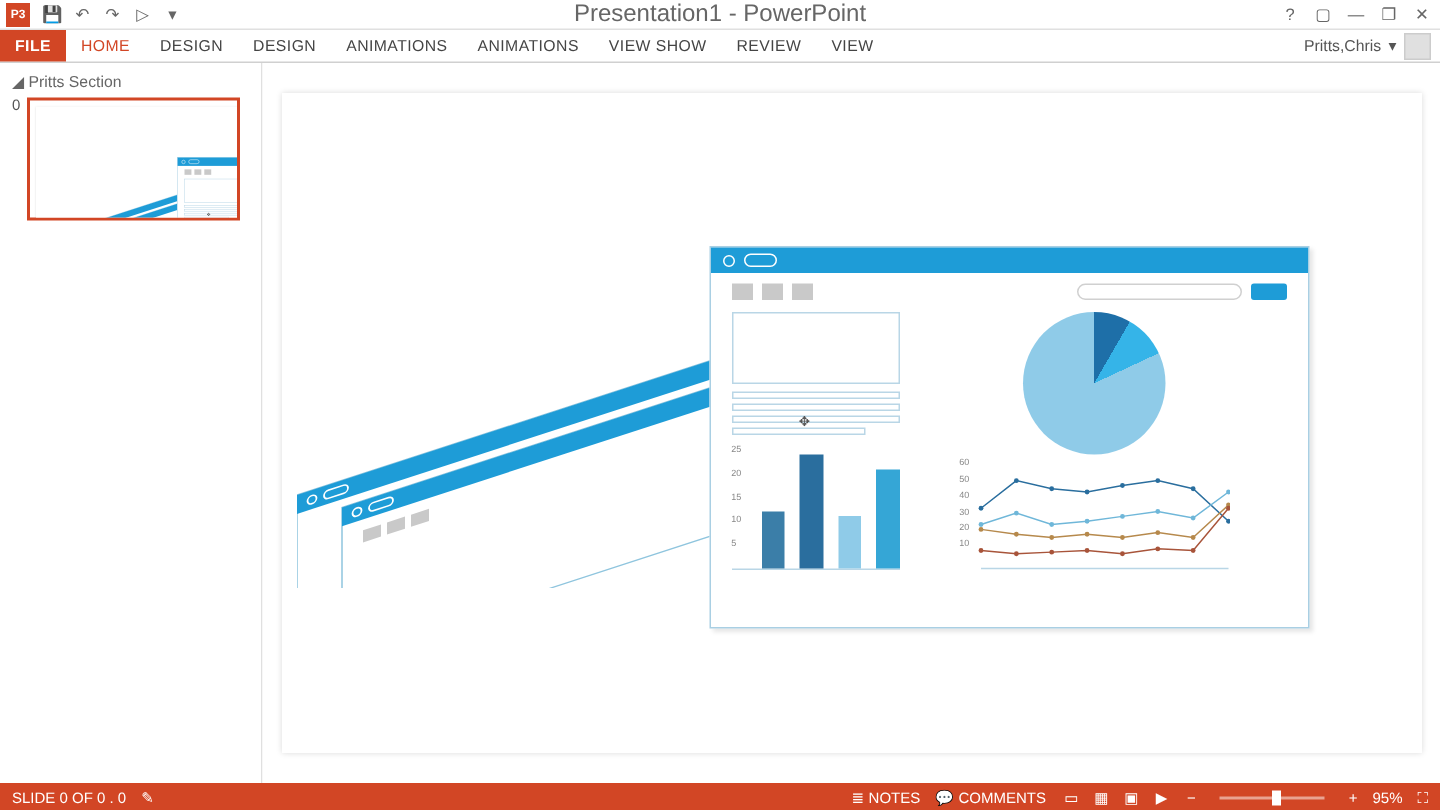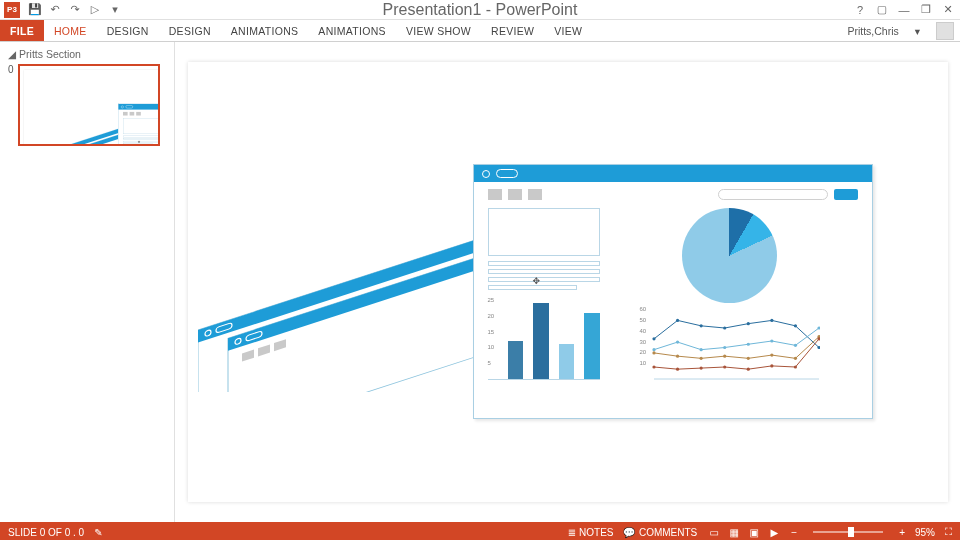--- a/index.html
+++ b/index.html
@@ -12,21 +12,21 @@
 .titlebar .qat-item { width: 14px; height: 14px; display: flex; align-items: center; justify-content: center; color: #666; font-size: 11px; cursor: pointer; }
 .titlebar .title-text { position: absolute; left: 50%; transform: translateX(-50%); font-size: 16px; color: #666; }
 .titlebar .win-controls { margin-left: auto; display: flex; gap: 10px; padding-right: 6px; color: #666; }
 .titlebar .win-btn { width: 12px; height: 12px; cursor: pointer; font-size: 11px; display: flex; align-items: center; justify-content: center; }
 
 
 .ribbon-tabs { height: 22px; display: flex; align-items: stretch; border-bottom: 1px solid #d0d0d0; }
 .ribbon-tabs .tab { padding: 0 10px; display: flex; align-items: center; font-size: 10.5px; cursor: pointer; letter-spacing: 0.3px; }
 .ribbon-tabs .tab.file { background: #d24625; color: #fff; font-weight: 600; }
 .ribbon-tabs .tab.active { color: #d24625; }
-.ribbon-tabs .user-area { margin-left: auto; display: flex; align-items: center; gap: 16px; padding-right: 6px; font-size: 10.5px; color: #555; }
+.ribbon-tabs .user-area { margin-left: auto; display: flex; align-items: center; gap: 5px; padding-right: 6px; font-size: 10.5px; color: #555; }
 .ribbon-tabs .avatar { width: 18px; height: 18px; background: #e0e0e0; border: 1px solid #ccc; }
 
 
 .workspace { display: flex; height: calc(540px - 20px - 22px - 18px); }
 .slide-panel { width: 175px; background: #fff; border-right: 1px solid #e0e0e0; padding: 4px 8px; }
 .section-header { font-size: 10.5px; color: #666; display: flex; align-items: center; gap: 3px; padding: 2px 0 4px; cursor: pointer; }
 .thumb-row { display: flex; align-items: flex-start; gap: 4px; }
 .thumb-num { font-size: 10px; color: #555; }
 .thumb { width: 142px; height: 82px; border: 2px solid #d24625; background: #fff; position: relative; overflow: hidden; }
 

